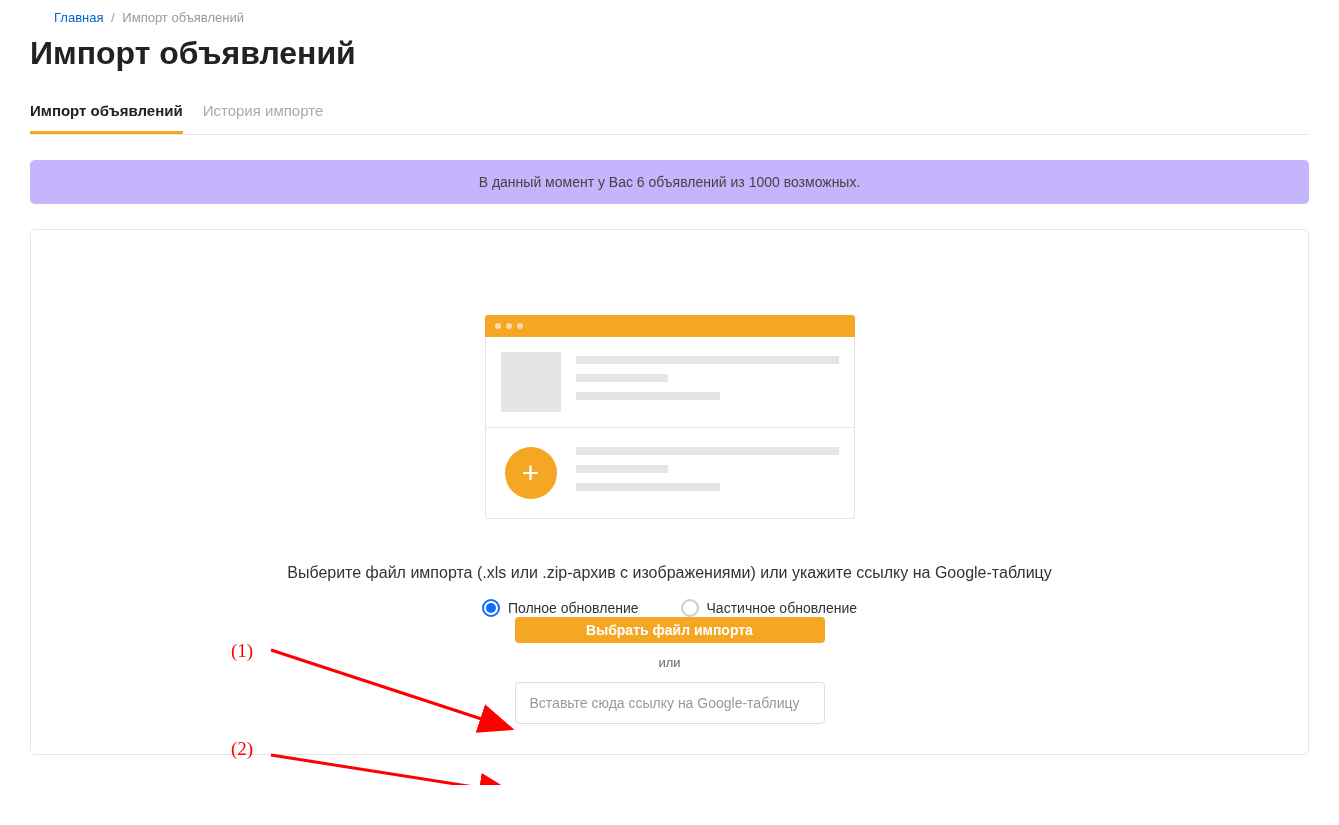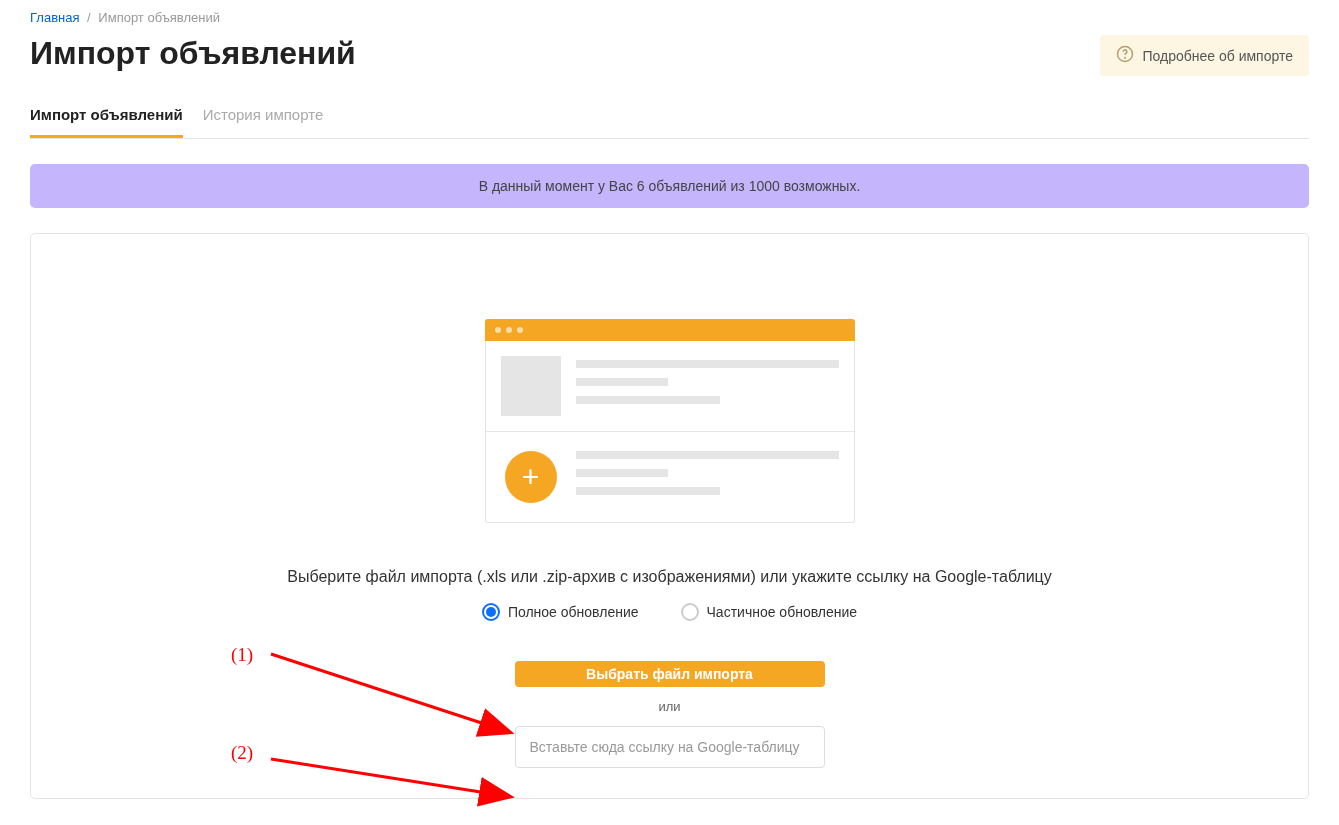--- a/index.html
+++ b/index.html
@@ -1,19 +1,19 @@
 <!DOCTYPE html>
 <html><head>
   <meta charset="utf-8">
   <style>
     * { box-sizing: border-box; margin: 0; padding: 0; }
     body { font-family: Arial, 'Helvetica Neue', sans-serif; background: #fff; color: #333; width: 1339px; }
     .container { padding: 10px 30px 30px 30px; }
     .breadcrumb { font-size: 13px; margin-bottom: 10px; }
-    .breadcrumb a { color: #0066cc; text-decoration: none; }
+    .breadcrumb a { color: #0066cc; text-decoration: none; margin-left: 24px; }
     .breadcrumb .sep { color: #999; margin: 0 4px; }
     .breadcrumb .current { color: #999; }
     .header-row { display: flex; justify-content: space-between; align-items: flex-start; margin-bottom: 20px; }
     .page-title { font-size: 32px; font-weight: 700; color: #222; }
     .help-chip { background: #fdf6e3; border-radius: 4px; padding: 10px 16px; display: inline-flex; align-items: center; gap: 8px; font-size: 14px; color: #555; cursor: pointer; }
     .help-chip svg { width: 18px; height: 18px; }
     .tabs { border-bottom: 1px solid #e5e5e5; display: flex; gap: 20px; margin-bottom: 25px; }
     .tab { font-size: 15px; font-weight: 600; padding: 10px 0 12px 0; cursor: pointer; }
     .tab.active { color: #222; border-bottom: 3px solid #f5a623; }
     .tab.inactive { color: #aaa; font-weight: 400; }
@@ -26,21 +26,21 @@
     .illus-card { padding: 15px; display: flex; gap: 15px; align-items: flex-start; }
     .illus-card + .illus-card { border-top: 1px solid #e5e5e5; }
     .illus-thumb { width: 60px; height: 60px; background: #e5e5e5; flex-shrink:0; }
     .illus-plus { width: 52px; height: 52px; border-radius: 50%; background: #f5a623; display: flex; align-items: center; justify-content: center; color: #fff; font-size: 30px; font-weight: 300; flex-shrink:0; margin:4px; }
     .illus-lines { flex:1; display:flex; flex-direction:column; gap:10px; padding-top:4px; }
     .illus-line { height: 8px; background: #e5e5e5; }
     .illus-line.w1 { width: 100%; }
     .illus-line.w2 { width: 35%; }
     .illus-line.w3 { width: 55%; }
     .instruction-text { text-align: center; font-size: 16px; color: #333; margin-bottom: 17px; }
-    .radio-row { display: flex; justify-content: center; gap: 42px; margin-bottom: 40px; }
+    .radio-row { display: flex; justify-content: center; gap: 42px; }
     .radio-opt { display: flex; align-items: center; gap: 8px; font-size: 14px; cursor: pointer; }
     .radio { width: 18px; height: 18px; border-radius: 50%; border: 2px solid #ccc; position: relative; }
     .radio.checked { border-color: #0d6efd; }
     .radio.checked::after { content:''; position:absolute; top:2px; left:2px; width:10px; height:10px; border-radius:50%; background:#0d6efd; }
     .action-col { display:flex; flex-direction:column; align-items:center; gap: 12px; }
     .btn-upload { background: #f5a623; color: #fff; border:none; padding: 5px 0; width: 310px; font-size: 14px; font-weight: 600; border-radius: 4px; cursor:pointer; }
     .or-text { font-size: 13px; color: #666; }
     .link-input { width: 310px; padding: 12px 14px; border:1px solid #ddd; border-radius:4px; font-size:14px; color:#333; }
     .link-input::placeholder { color:#999; }
     .annotation { position: absolute; color: #ff0000; font-family: 'Times New Roman', serif; font-size: 19px; }
@@ -52,30 +52,20 @@
 <div class="container">
 
   <div class="breadcrumb">
     <a href="#">Главная</a>
     <span class="sep">/</span>
     <span class="current">Импорт объявлений</span>
   </div>
 
   <div class="header-row">
     <h1 class="page-title">Импорт объявлений</h1>
-    <div class="help-chip">
-      <span>
-        <svg viewBox="0 0 24 24" fill="none" stroke="#b0a070" stroke-width="2">
-            <circle cx="12" cy="12" r="10"></circle>
-            <path d="M9.5 9a2.5 2.5 0 1 1 3.5 2.3c-.8.4-1 1-1 1.7"></path>
-            <circle cx="12" cy="17" r="0.5" fill="#b0a070"></circle>
-          </svg>
-      </span>
-      <span>Подробнее об импорте</span>
-    </div>
   </div>
 
   <div class="tabs">
     <div class="tab active">Импорт объявлений</div>
     <div class="tab inactive">История импорте</div>
   </div>
 
   <div class="notice-bar">В данный момент у Вас 6 объявлений из 1000 возможных.</div>
 
   <div class="main-panel">

